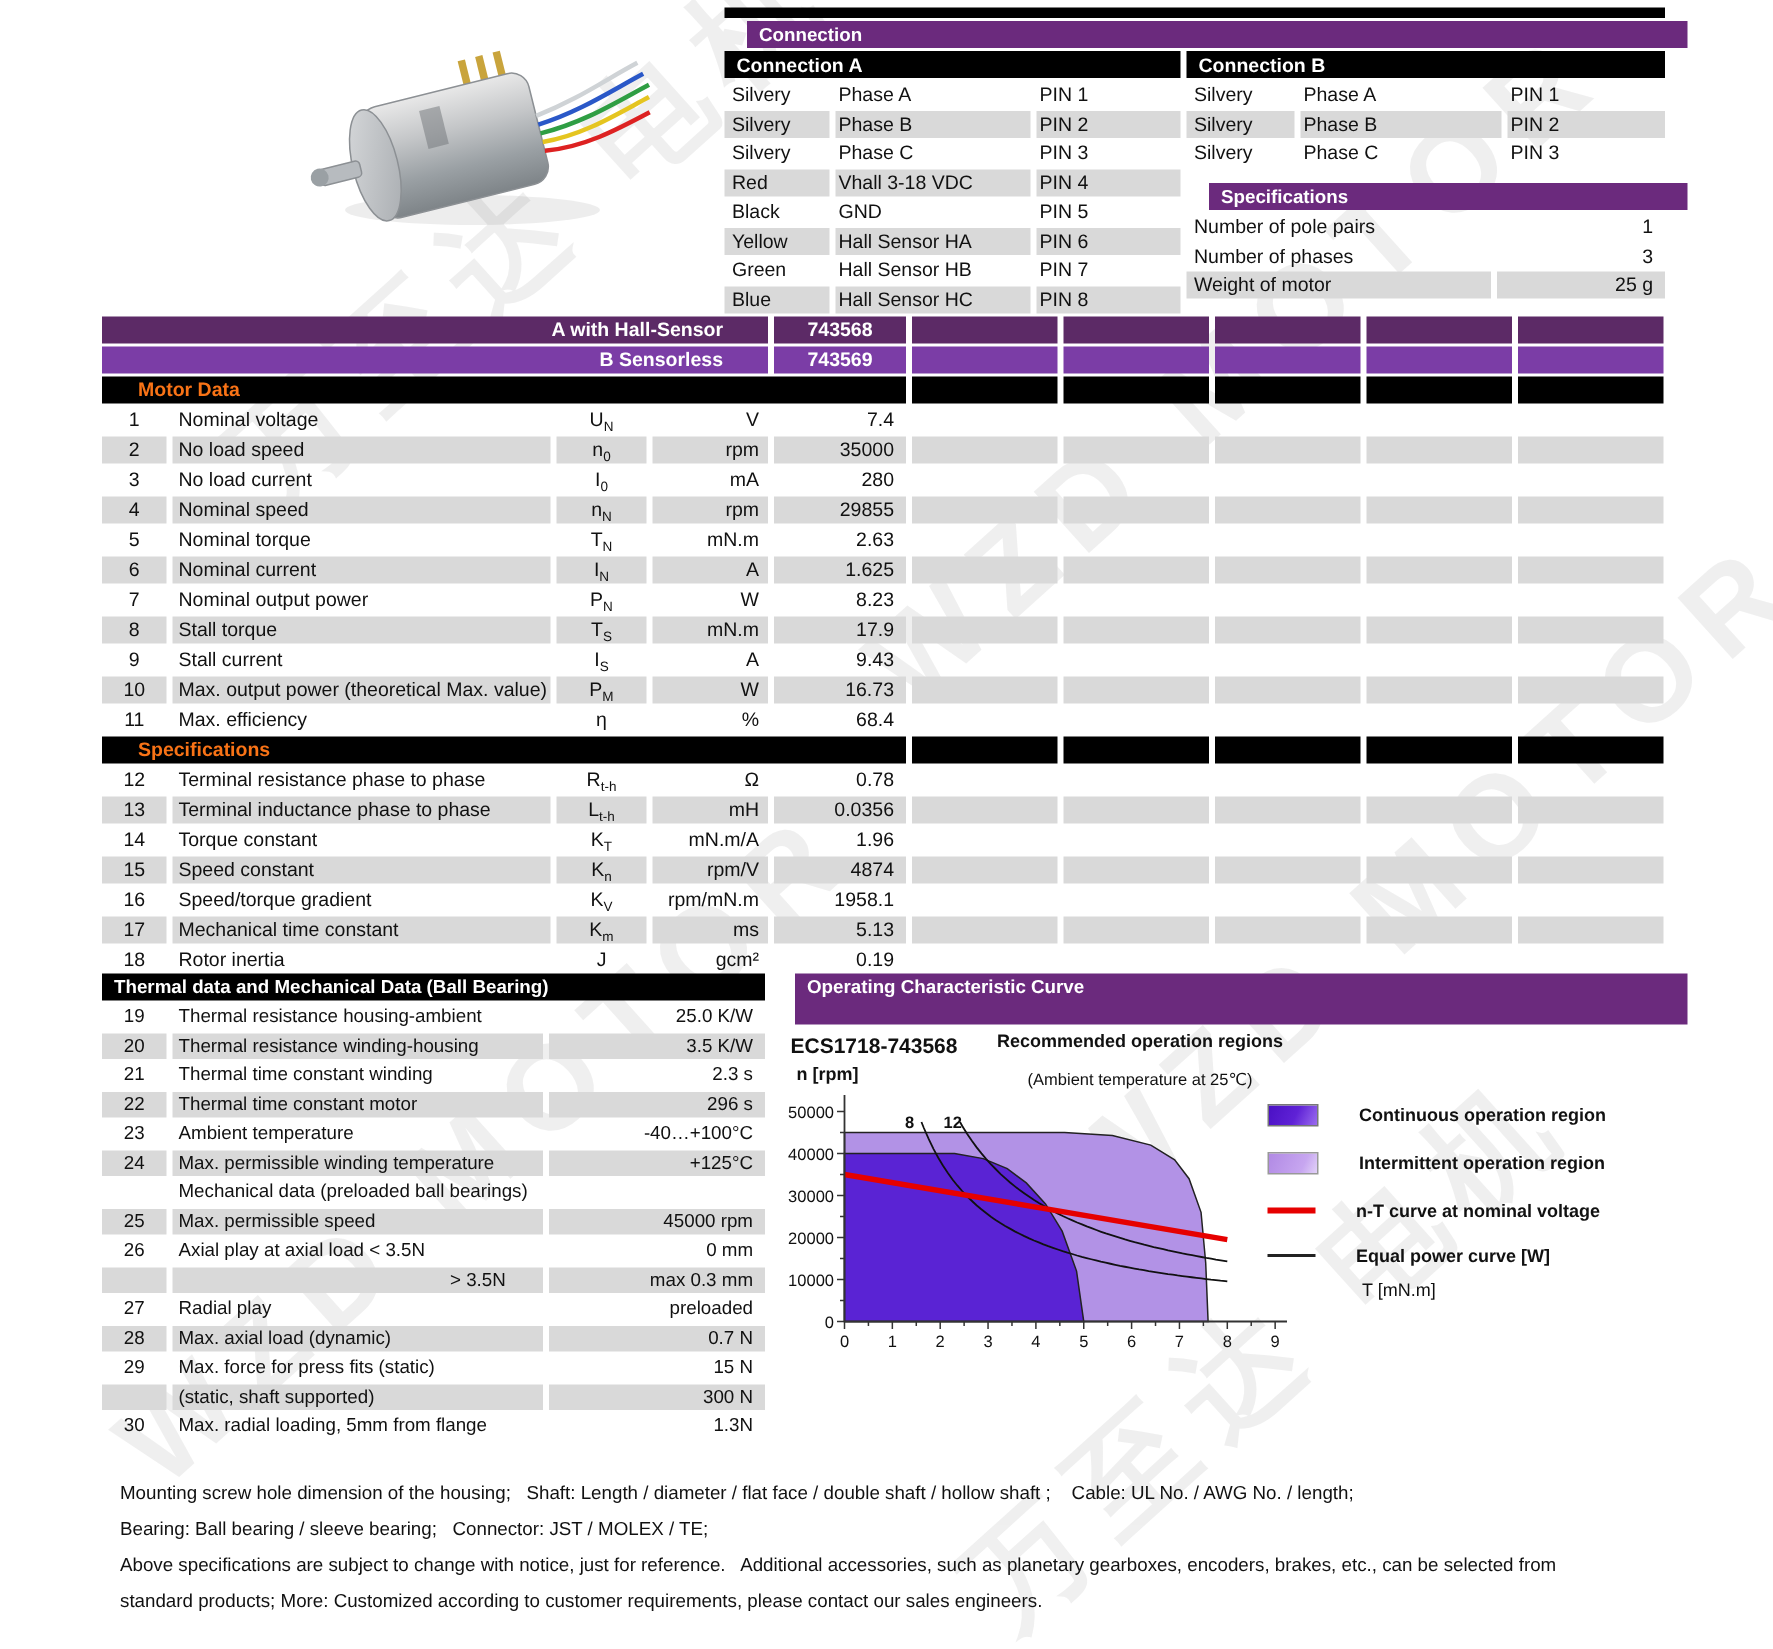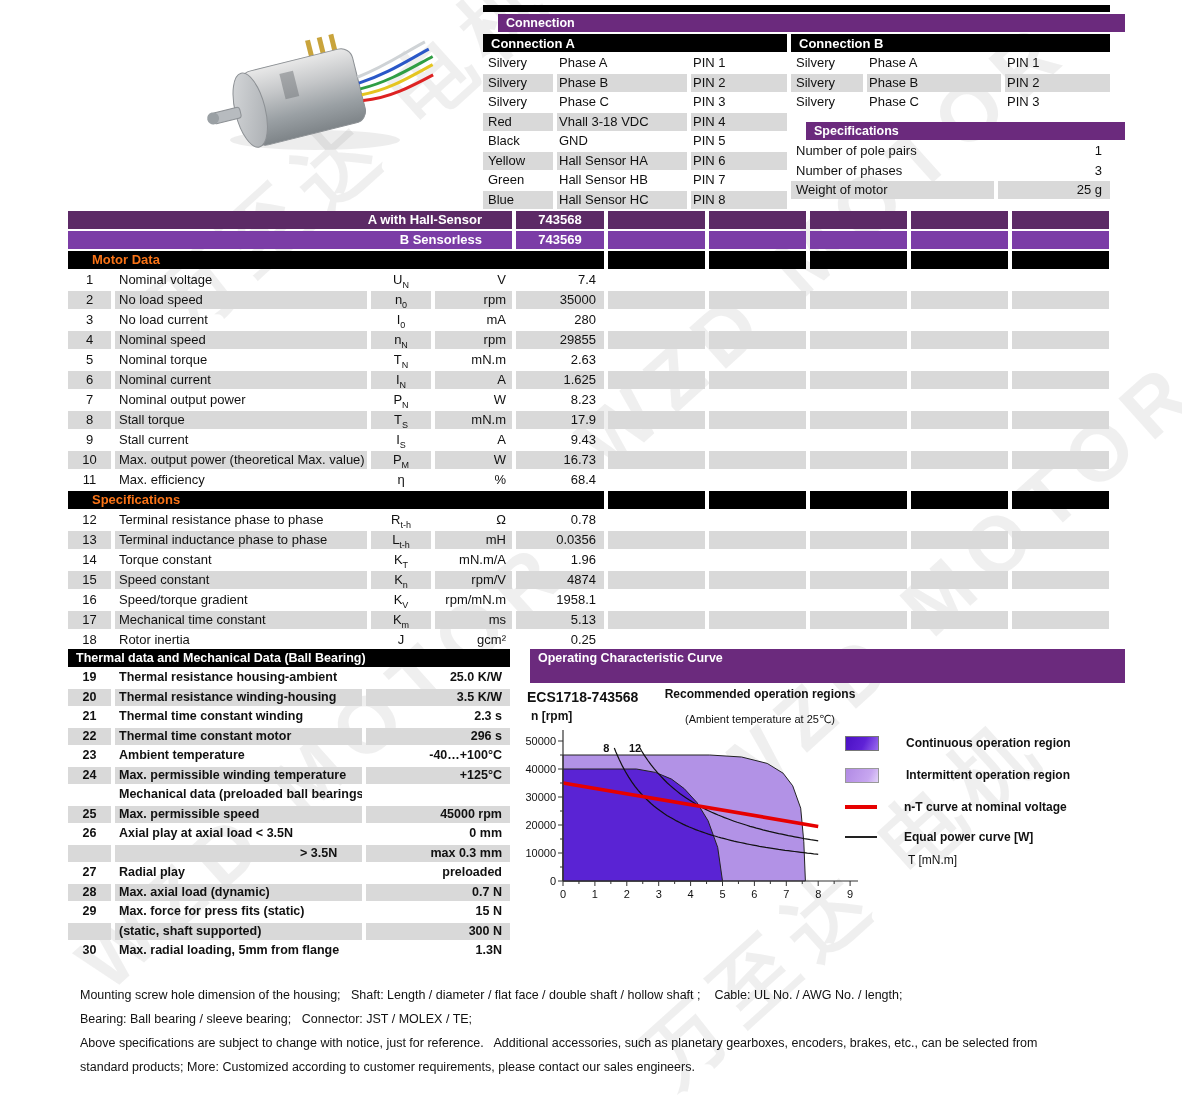--- a/index.html
+++ b/index.html
@@ -35,21 +35,21 @@
   .ph-label{color:#fff;font-weight:bold;text-align:right;padding-right:30px;}
   .ph-val{color:#fff;font-weight:bold;text-align:center;}
   .secbar{background:#000;color:#f97316;font-weight:bold;padding-left:24px;}
   .tnum{text-align:center;}
   .tlab{padding-left:4px;}
   .tsym{text-align:center;}
   .tsym sub{font-size:9px;}
   .tunit{text-align:right;padding-right:6px;}
   .tval{text-align:right;padding-right:8px;}
   
-  #thermal-grid{grid-template-columns:43px 247px 144px;grid-auto-rows:17.5px;font-weight:bold;}
+  #thermal-grid{grid-template-columns:43px 247px 144px;grid-auto-rows:17.5px;}
   #thermal-grid .cell{line-height:17.5px;height:17.5px;}
   .indent{padding-left:185px;}
   
   .chart-box{position:absolute;left:515px;top:649px;width:595px;height:262px;}
   .c-title{position:absolute;left:12px;top:40px;font-weight:bold;font-size:14px;}
   .c-ylab{position:absolute;left:16px;top:60px;font-weight:bold;font-size:12px;}
   .c-ann1{position:absolute;left:120px;top:38px;width:250px;text-align:center;font-weight:bold;font-size:12px;}
   .c-ann2{position:absolute;left:120px;top:64px;width:250px;text-align:center;font-weight:normal;font-size:11px;}
   .c-xlab{position:absolute;left:393px;top:204px;font-size:12px;}
   #plot{position:absolute;left:8px;top:55px;width:360px;height:200px;}
@@ -355,21 +355,21 @@
       <div class="cell tval g">5.13</div>
       <div class="cell  g"></div>
       <div class="cell  g"></div>
       <div class="cell  g"></div>
       <div class="cell  g"></div>
       <div class="cell  g"></div>
       <div class="cell tnum">18</div>
       <div class="cell tlab">Rotor inertia</div>
       <div class="cell tsym"><span>J</span></div>
       <div class="cell tunit">gcm²</div>
-      <div class="cell tval">0.25</div>
+      <div class="cell tval">0.19</div>
       <div class="cell "></div>
       <div class="cell "></div>
       <div class="cell "></div>
       <div class="cell "></div>
       <div class="cell "></div>
     </div>
 
   <div class="abs blackbar" style="left:68px;top:649px;width:442px;height:18px;font-size:12.5px;">Thermal data and Mechanical Data (Ball Bearing)</div>
   <div id="thermal-grid" class="abs grid" style="left:68px;top:669px;font-size:12.5px;">
       <div class="cell tnum">19</div>

